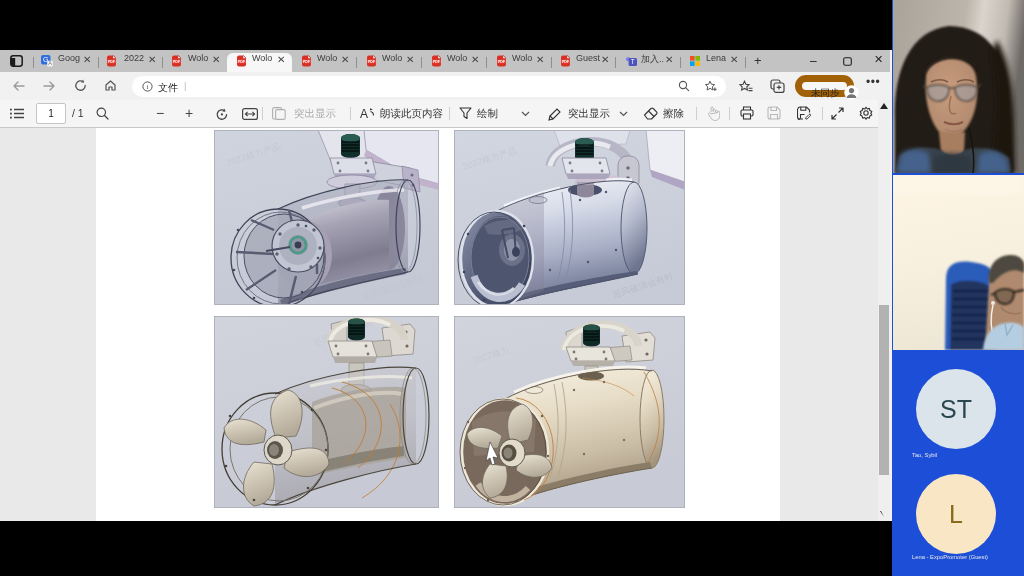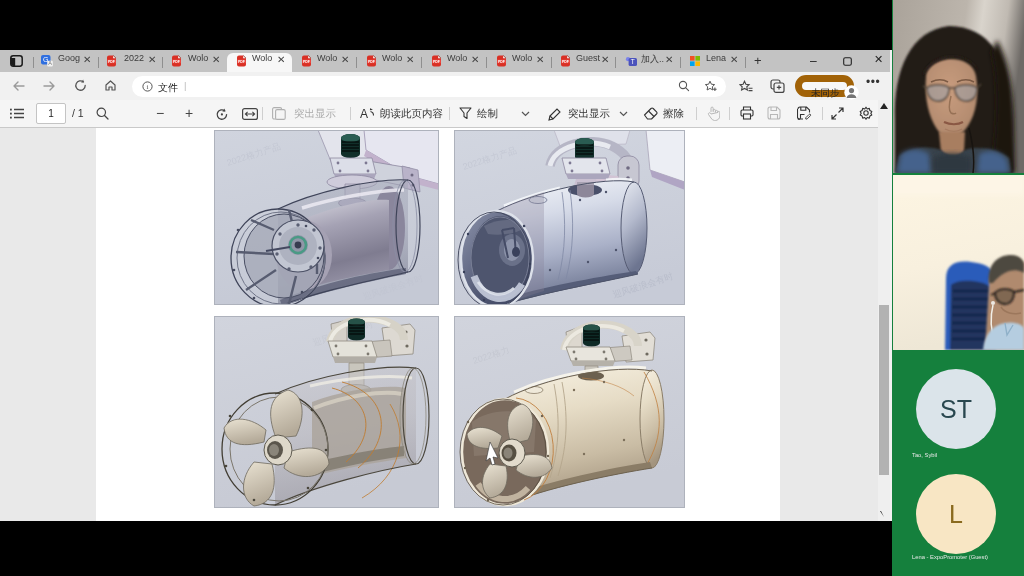--- a/index.html
+++ b/index.html
@@ -22,21 +22,21 @@
   .psep { position:absolute; top:7px; width:1px; height:13px; background:#cfcfcf; }
   #content { left:0; top:128px; width:894px; height:393px; background:#e9e9e9; }
   #page svg { outline:1px solid #aeb2bc; outline-offset:-1px; }
   #page { position:absolute; left:96px; top:0; width:684px; height:393px; background:#fff; }
   #botblack { left:0; top:521px; width:894px; height:55px; background:#000; }
   #topblack { left:0; top:0; width:894px; height:50px; background:#000; }
   
   #sbar { left:878px; top:100px; width:12px; height:421px; background:#efefef; }
   #sthumb { left:879px; top:305px; width:10px; height:170px; background:#b2b2b2; }
   
-  #sidebar { left:892px; top:0; width:132px; height:576px; background:#15803d;text-align:center; }
+  #sidebar { left:892px; top:0; width:132px; height:576px; background:#1d4ed8;text-align:center; }
   .avatar { position:absolute; border-radius:50%; width:80px; height:80px; left:24px;
      display:flex; align-items:center; justify-content:center; font-size:25px; }
   .vlabel { position:absolute; color:#e8e8e8; font-size:5.8px; left:20px; }
 </style>
 </head>
 <body>
 <div id="stage">
 <svg width="0" height="0" style="position:absolute">
   <defs>
     <g id="pdficon">

